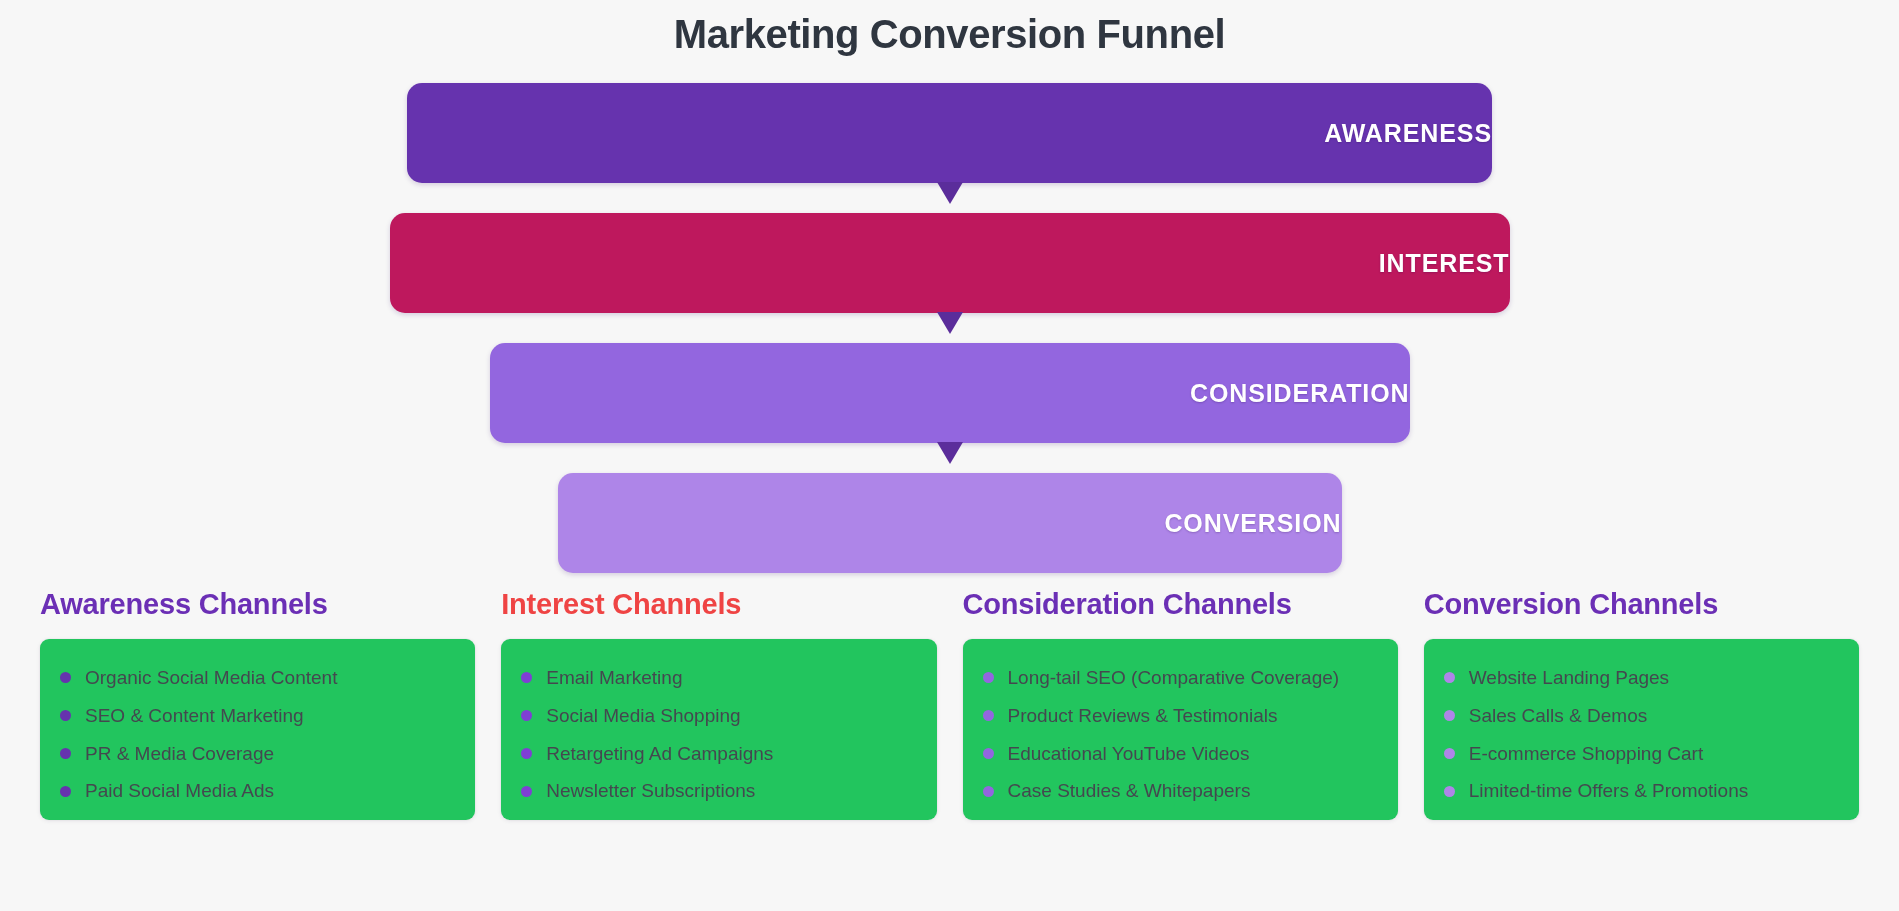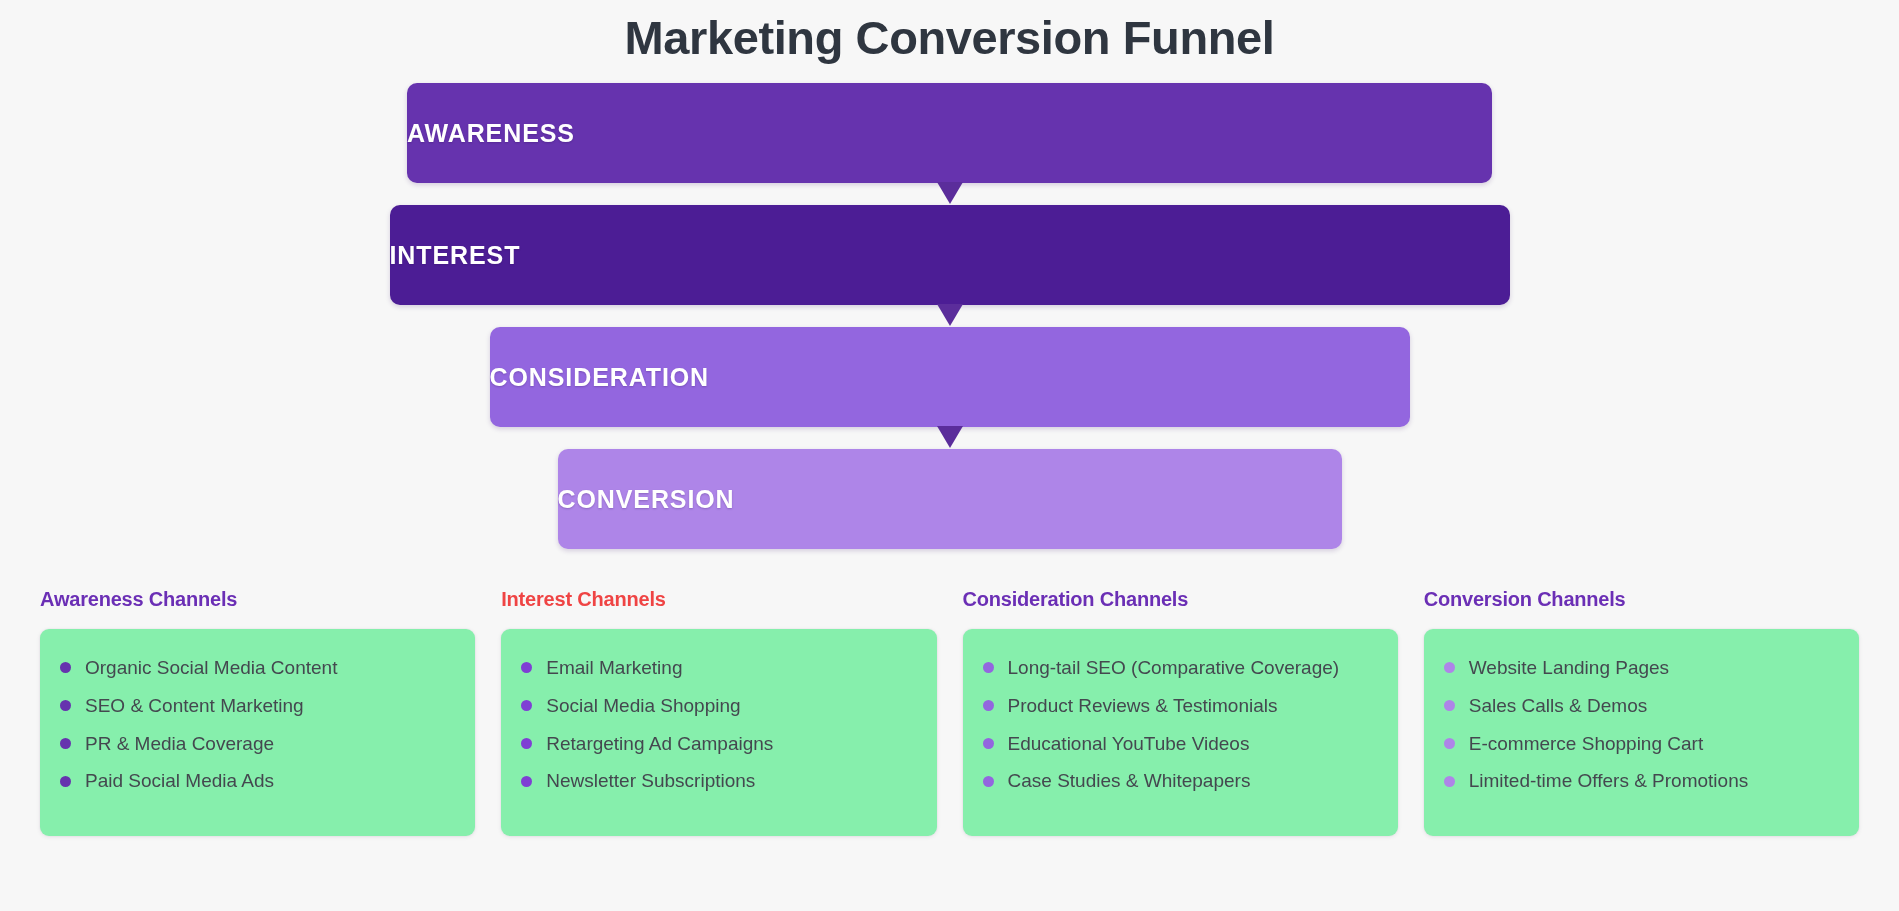--- a/index.html
+++ b/index.html
@@ -16,21 +16,21 @@
   .page {
     position: relative;
     width: 1899px;
     height: 911px;
     background: #f7f7f7;
   }
 
   
   .title {
     text-align: center;
-    font-size: 47px;
+    font-size: 40px;
     font-weight: bold;
     color: #2f3640;
     letter-spacing: -0.4px;
     padding-top: 11px;
     line-height: 1.15;
   }
 
   
   .funnel {
     position: relative;
@@ -46,23 +46,24 @@
     display: flex;
     justify-content: center;
     width: 100%;
   }
 
   .stage {
     position: relative;
     height: 100px;
     display: flex;
     align-items: center;
-    justify-content: flex-start;
-    border-radius: 10px;
+    justify-content: flex-end;
+    border-radius: 15px;
     box-shadow: 0 2px 5px rgba(60, 20, 110, 0.18);
+    margin-top: 8px;
   }
 
   .stage-label {
     color: #ffffff;
     font-weight: bold;
     font-size: 25px;
     letter-spacing: 0.9px;
     text-shadow: 0 1px 2px rgba(40, 10, 80, 0.25);
     white-space: nowrap;
   }
@@ -95,34 +96,34 @@
     gap: 26px;
     padding: 0 40px;
   }
 
   .column {
     flex: 1 1 0;
     min-width: 0;
   }
 
   .column-heading {
-    font-size: 20px;
+    font-size: 29px;
     font-weight: bold;
     color: #6B2FB5;
     letter-spacing: -0.2px;
     margin-bottom: 18px;
     white-space: nowrap;
   }
 
   .card {
-    background: #86efac;
+    background: #22c55e;
     border-radius: 9px;
     box-shadow: 0 1px 4px rgba(40, 20, 70, 0.09),
                 0 0 0 1px rgba(40, 20, 70, 0.02);
-    padding: 20px 20px 36px 20px;
+    padding: 20px 20px 10px 20px;
   }
 
   .channel-list {
     list-style: none;
   }
 
   .channel-item {
     display: flex;
     align-items: center;
     font-size: 19px;
@@ -152,21 +153,21 @@
     <div class="stage-wrap">
       <div class="stage" style="background: rgb(102, 51, 174); width: 1085px;">
         <span class="stage-label">AWARENESS</span>
       </div>
     </div>
     <div class="connector">
       <span class="arrow" style="border-top-color: rgb(91, 45, 155);"></span>
     </div>
 
     <div class="stage-wrap">
-      <div class="stage" style="background: #4c1d95; width: 1120px;">
+      <div class="stage" style="background: #be185d; width: 1120px;">
         <span class="stage-label">INTEREST</span>
       </div>
     </div>
     <div class="connector">
       <span class="arrow" style="border-top-color: rgb(91, 45, 155);"></span>
     </div>
 
     <div class="stage-wrap">
       <div class="stage" style="background: rgb(147, 102, 223); width: 920px;">
         <span class="stage-label">CONSIDERATION</span>

